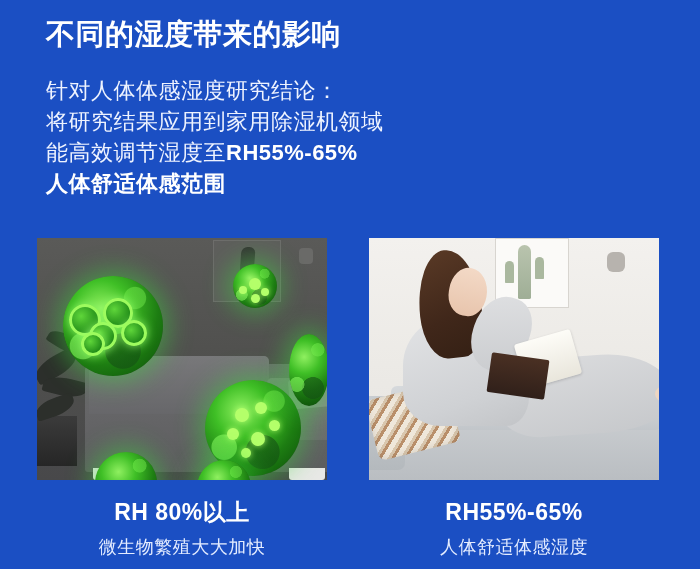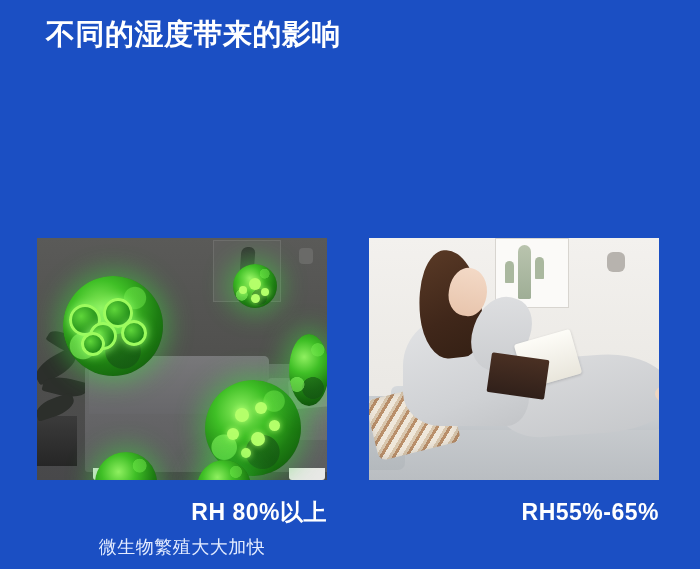--- a/index.html
+++ b/index.html
@@ -319,38 +319,43 @@
   }
   .caption-block.left  { left: 37px; }
   .caption-block.right { left: 369px; }
   .caption-main {
     color: #FFFFFF;
     font-size: 23px;
     font-weight: bold;
     line-height: 28px;
     letter-spacing: 0.5px;
     white-space: nowrap;
-    text-align: right;
   }
   .caption-sub {
     color: #E4ECFF;
     font-size: 18px;
     line-height: 26px;
     letter-spacing: 0.5px;
     white-space: nowrap;
     margin-top: 8px;
   }
 </style>
 </head>
 <body>
 
 <div id="page">
 
   <div class="headline">不同的湿度带来的影响</div>
 
+  <div class="body-copy">
+    <div class="copy-line">针对人体体感湿度研究结论：</div>
+    <div class="copy-line">将研究结果应用到家用除湿机领域</div>
+    <div class="copy-line"><span>能高效调节湿度至</span><span class="hl">RH55%-65%</span></div>
+    <div class="copy-line strong">人体舒适体感范围</div>
+  </div>
 
   <div class="photo left">
     <div class="scene dim-room">
       <div class="wall-art"></div>
       <div class="wall-dot"></div>
 
       <div class="plant-pot"></div>
       <div class="leaf" style="left:-4px;  top:118px; width:46px; height:20px; transform:rotate(-28deg);"></div>
       <div class="leaf" style="left:6px;   top:140px; width:44px; height:18px; transform:rotate(14deg);"></div>
       <div class="leaf" style="left:-2px;  top:160px; width:40px; height:18px; transform:rotate(-18deg);"></div>
@@ -416,15 +421,16 @@
     </div>
   </div>
 
   <div class="caption-block left">
     <div class="caption-main">RH 80%以上</div>
     <div class="caption-sub">微生物繁殖大大加快</div>
   </div>
 
   <div class="caption-block right">
     <div class="caption-main">RH55%-65%</div>
+    <div class="caption-sub">人体舒适体感湿度</div>
   </div>
 
 </div>
 
 </body></html>

